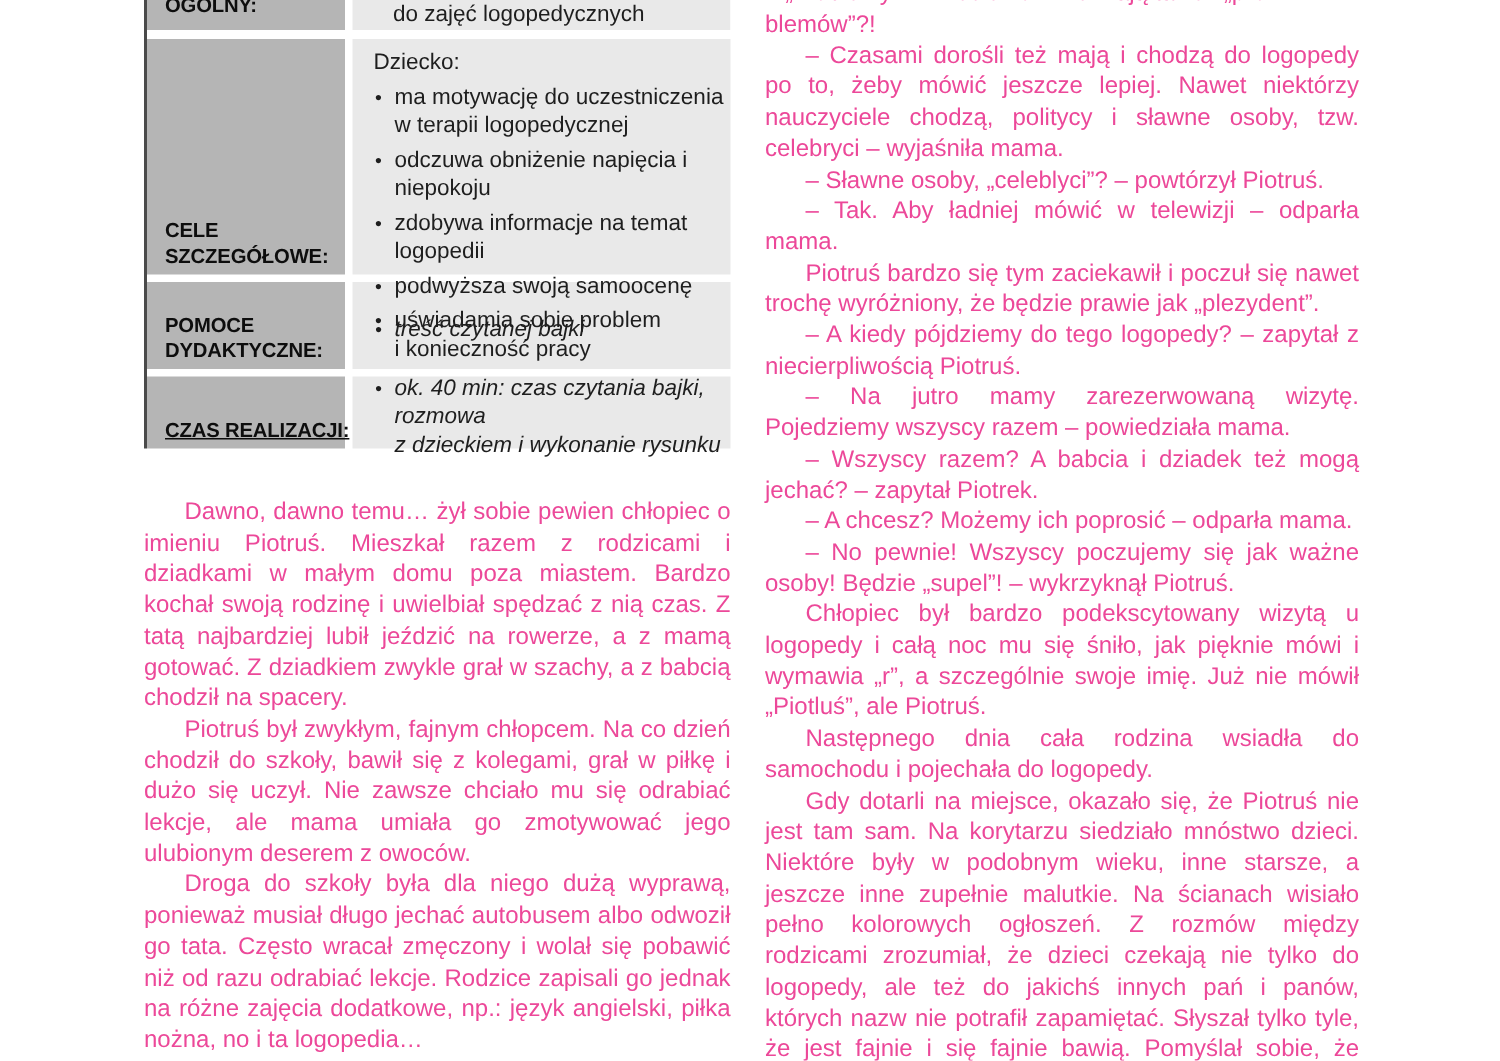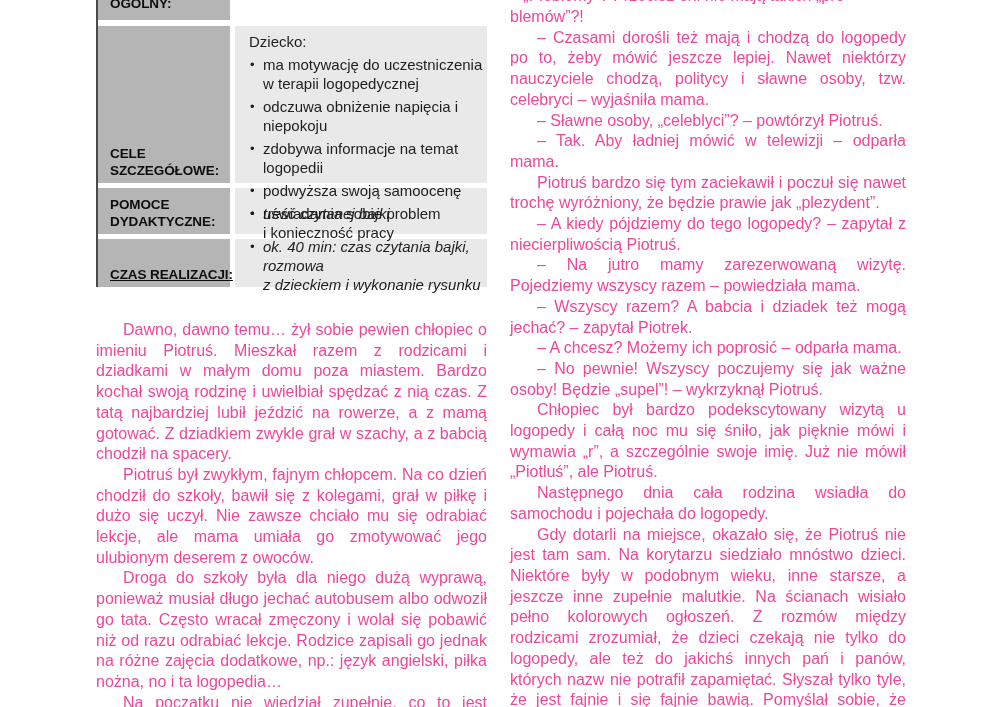--- a/index.html
+++ b/index.html
@@ -21,27 +21,27 @@
     font-weight:bold; font-size:13.5px; line-height:17px;
     display:flex; align-items:flex-end;
     padding:4px 2px 4px 12px; box-sizing:border-box;
     letter-spacing:-0.1px;
   }
   .tcontent {
     flex:1; background:#e9e9e9; color:#1e1e1e;
     font-size:15px; line-height:19px;
     padding:6px 3px 6px 14px; box-sizing:border-box;
   }
-  .trow1 { height:20px; overflow:hidden; margin-bottom:6px;flex-direction:column; }
+  .trow1 { height:20px; overflow:hidden; margin-bottom:6px; }
   .trow1 .tlabel { align-items:flex-start; padding-top:0; }
   .trow1 .tlabel .cell-inner { margin-top:-5px; }
   .trow1 .tcontent { padding-top:0; }
   .trow1 .tcontent .cell-inner { margin-top:0; display:block; padding-left:13px; }
   .trow2 { height:157px; }
-  .trow3 { height:46px; }
+  .trow3 { height:58px; }
   .trow4 { height:48px; margin-bottom:0; }
   .trow3 .tcontent, .trow4 .tcontent { display:flex; align-items:center;font-style:italic; }
   .bullets { margin:4px 0 0 0; padding:0; list-style:none; }
   .bullets li {
     position:relative; padding-left:14px; margin-top:4px;
     white-space:pre-line;
   }
   .bullets li::before {
     content:"•"; position:absolute; left:1px; top:0; font-size:13px;
   }

